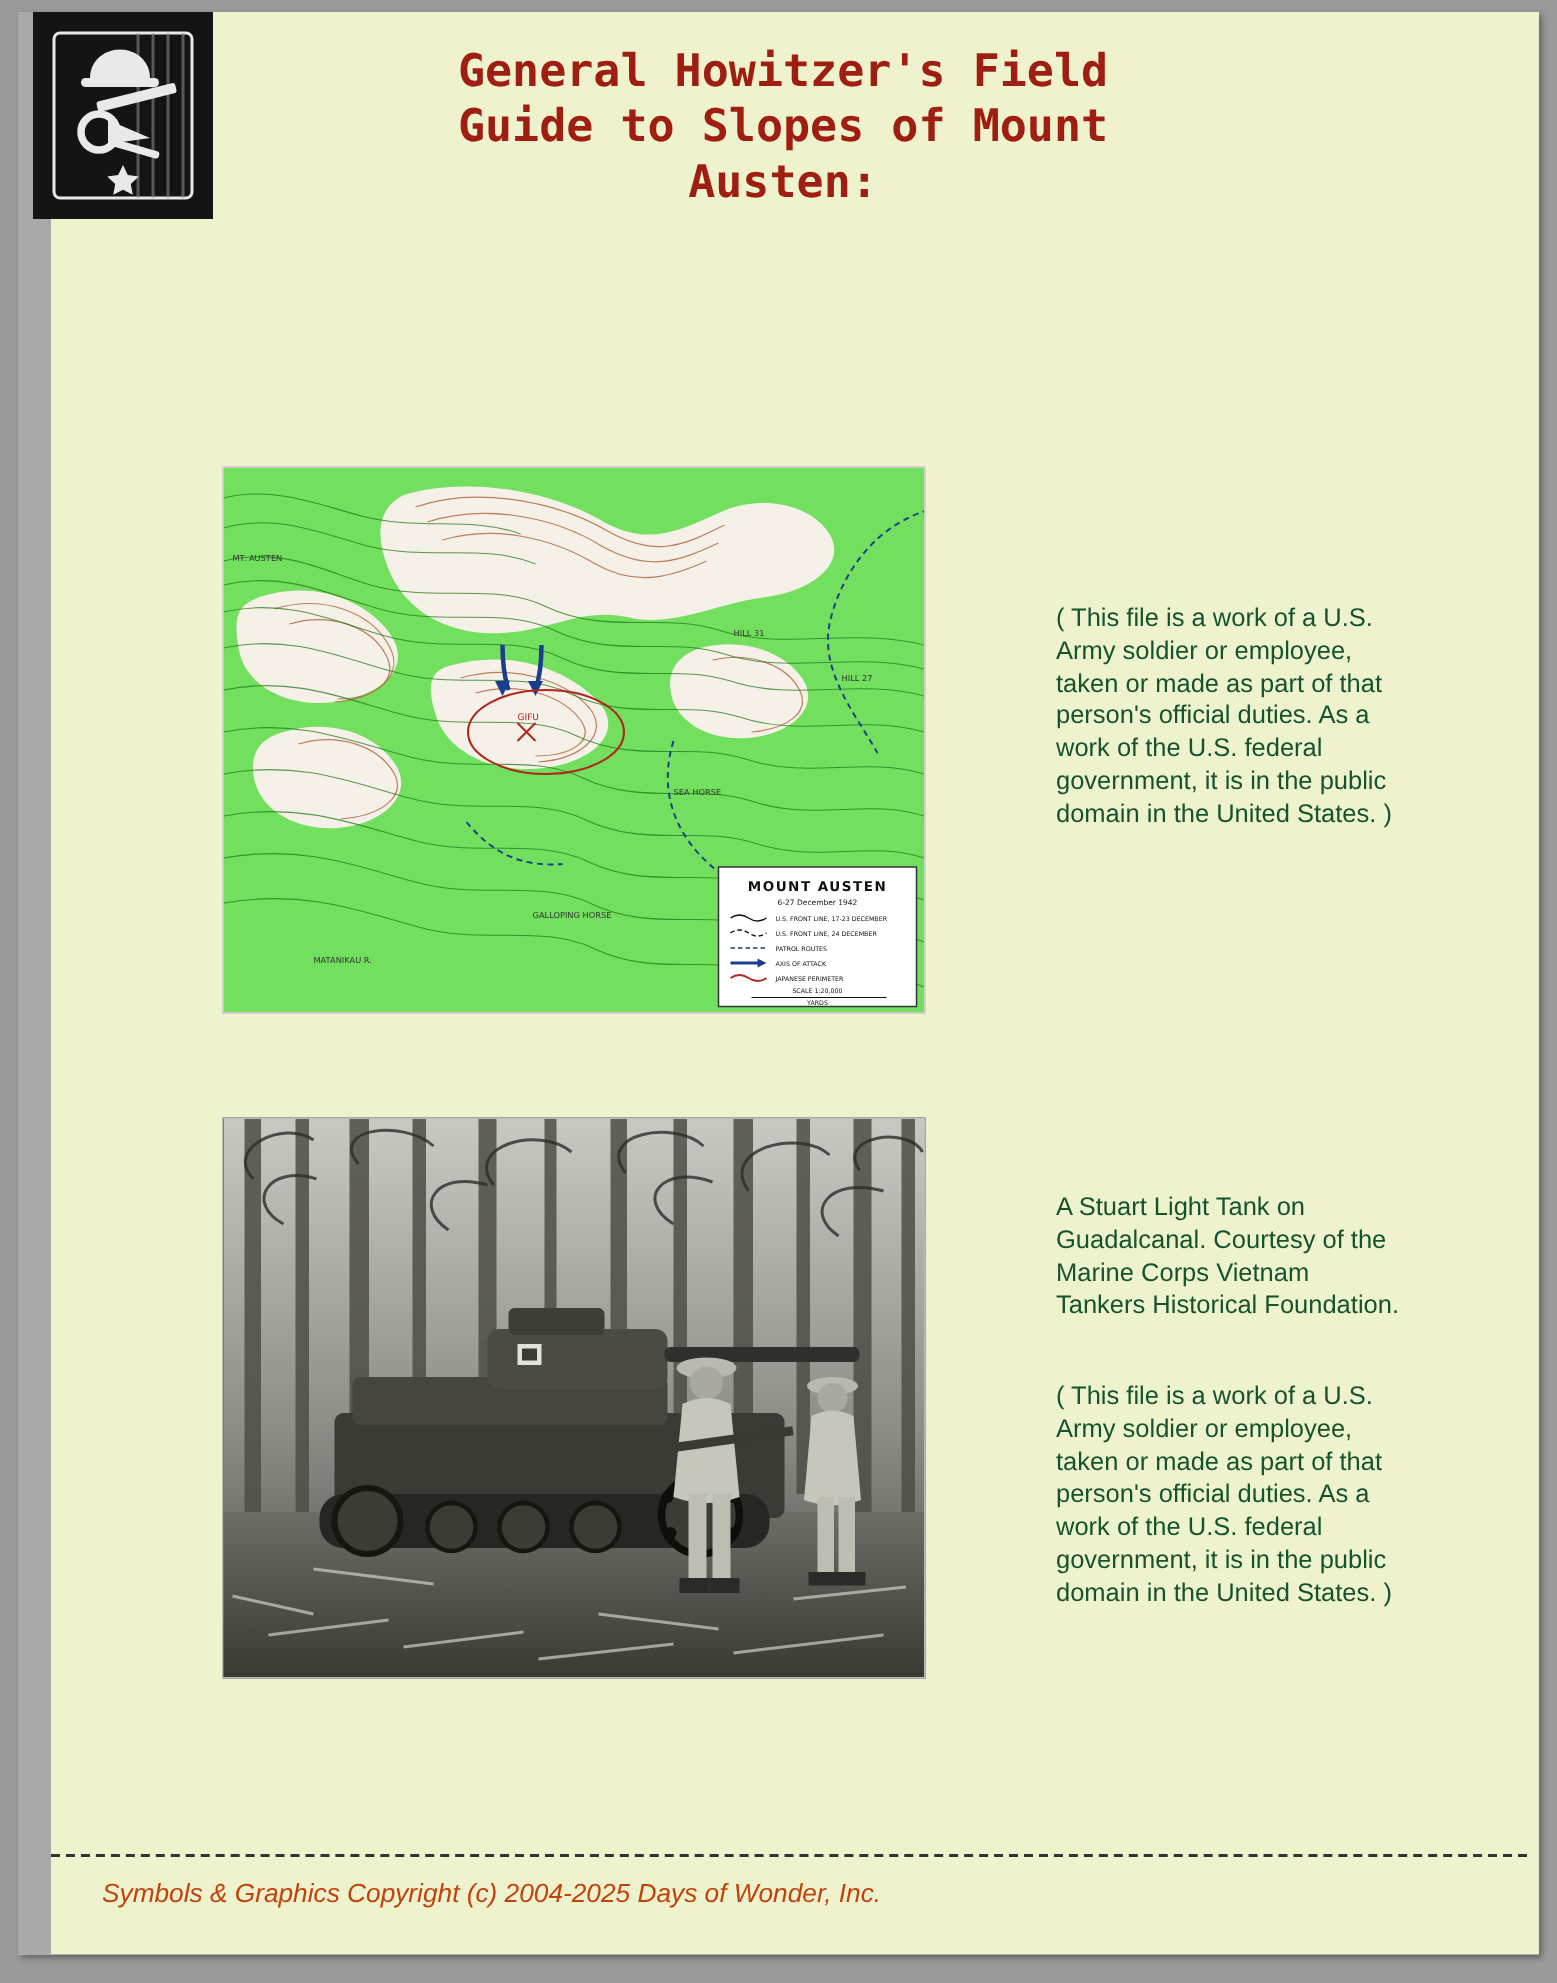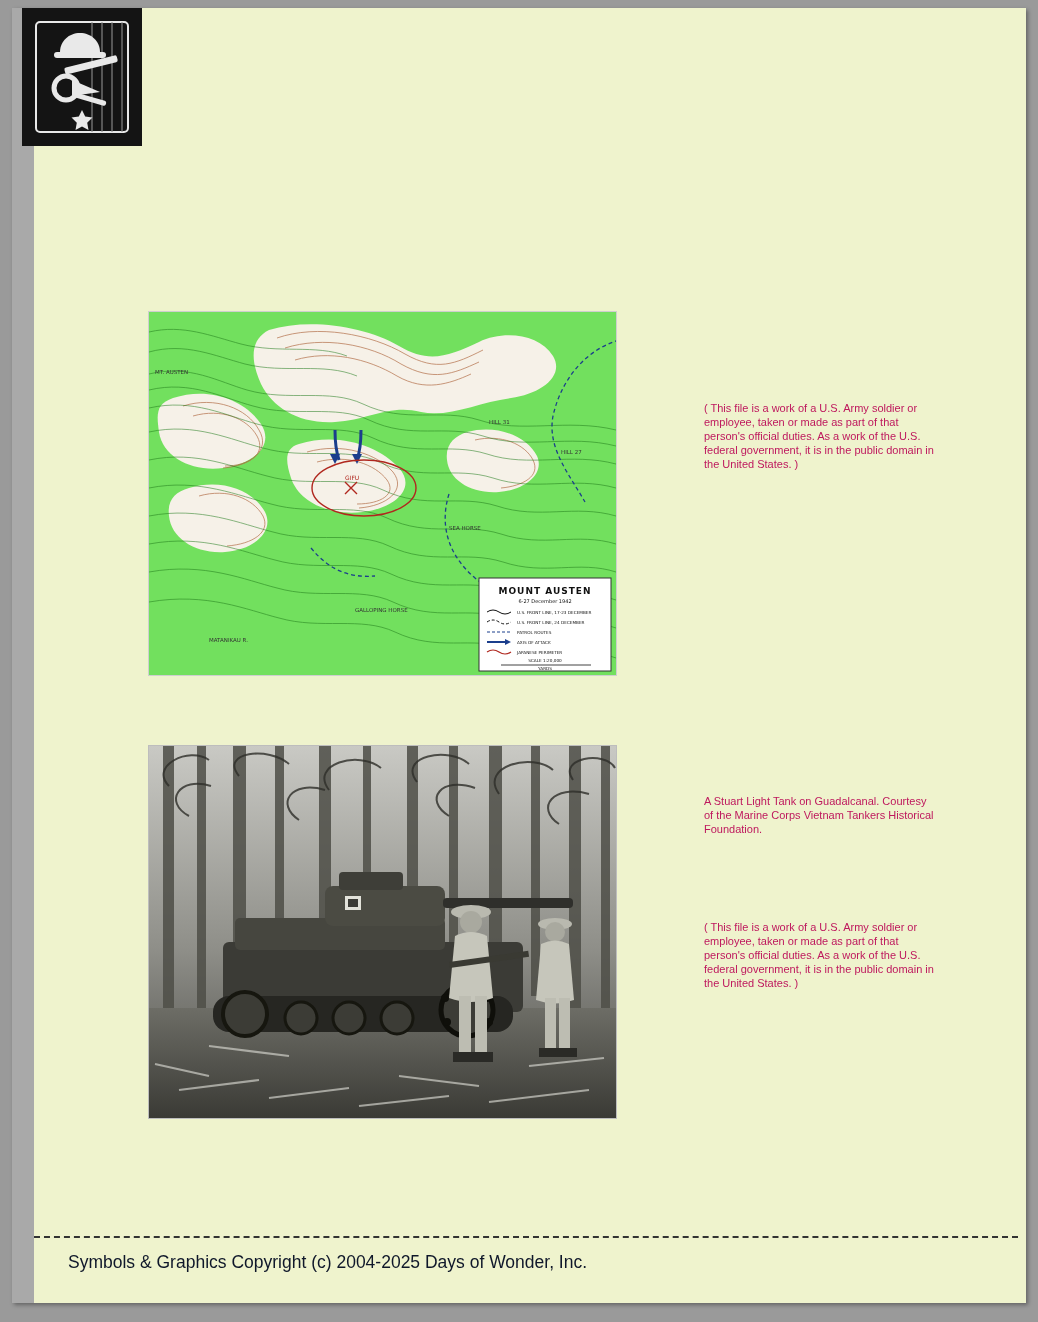--- a/index.html
+++ b/index.html
@@ -81,42 +81,43 @@
     height: 372px;
     overflow: hidden;
     background: #2b2b2b;
     border: 1px solid #bdbdbd;
   }
 
   .text-col {
     position: absolute;
     left: 692px;
     width: 232px;
-    color: #be185d;
-    font-size: 11px;
+    color: #14532d;
+    font-size: 17px;
     line-height: 1.28;
   }
   .text-col.t1 { top: 393px; }
   .text-col.t2 { top: 762px; margin-top: 24px; }
   .text-col.t3 { top: 912px; }
 
   .footer-rule {
     position: absolute;
     left: 22px;
     right: 8px;
     top: 1228px;
     border-top: 2px dashed #333;
   }
   .footer {
     position: absolute;
     left: 56px;
     top: 1243px;
     font-size: 17.5px;
-    color: #0f172a;
+    color: #c2410c;
     line-height: 1.35;
+    font-style: italic;
   }
 </style>
 </head>
 <body>
 
 <div class="page">
 
   <div class="gutter"></div>
 
   <div class="logo-badge">
@@ -143,20 +144,23 @@
         <rect x="34" y="50" width="54" height="7" rx="2" transform="rotate(-14 34 50)"></rect>
         <circle cx="36" cy="70" r="12" fill="none" stroke="#e9e9e9" stroke-width="5"></circle>
         <path d="M42 62 L70 74 L42 78 Z"></path>
         <rect x="44" y="74" width="34" height="5" rx="2" transform="rotate(16 44 74)"></rect>
       </g>
 
       <path d="M52 92l3.2 6.6 7.3 1-5.3 5.1 1.3 7.2-6.5-3.4-6.5 3.4 1.3-7.2-5.3-5.1 7.3-1z" fill="#e9e9e9"></path>
     </svg>
   </div>
 
+  <div class="title">General Howitzer's Field
+Guide to Slopes of Mount
+Austen:</div>
 
   <div class="map-figure">
     <svg width="467" height="363" viewBox="0 0 467 363">
       <rect width="467" height="363" fill="#ffffff"></rect>
 
       <g fill="#5ed44f" opacity="0.95">
         <path d="M0 0 H467 V363 H0 Z" fill="#6ade55"></path>
       </g>
 
       <g fill="#f6f1e8">

